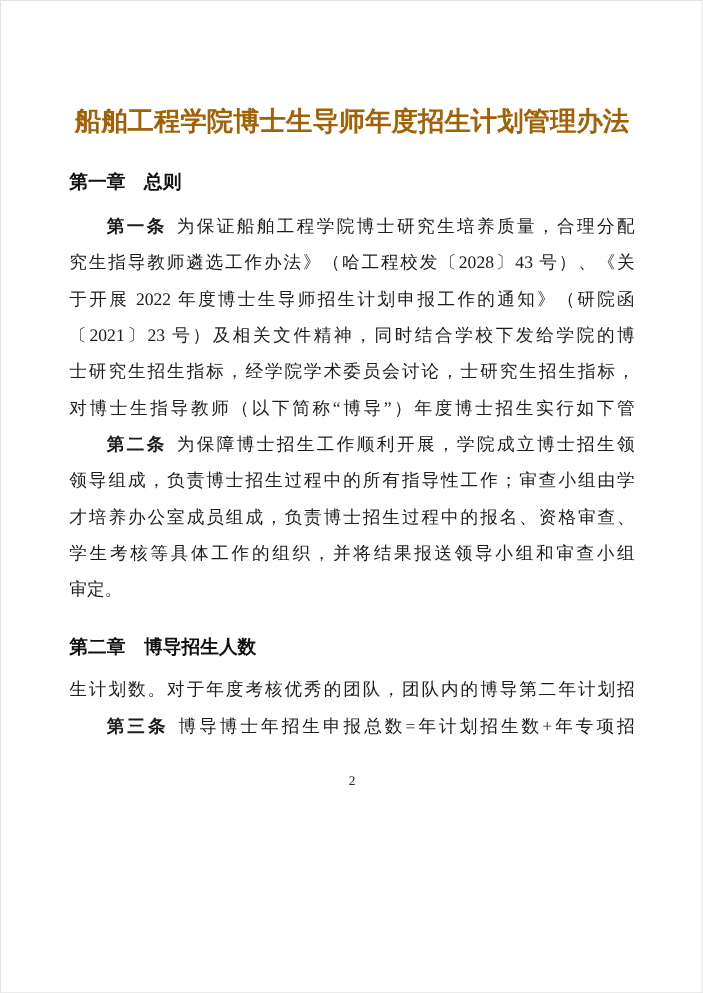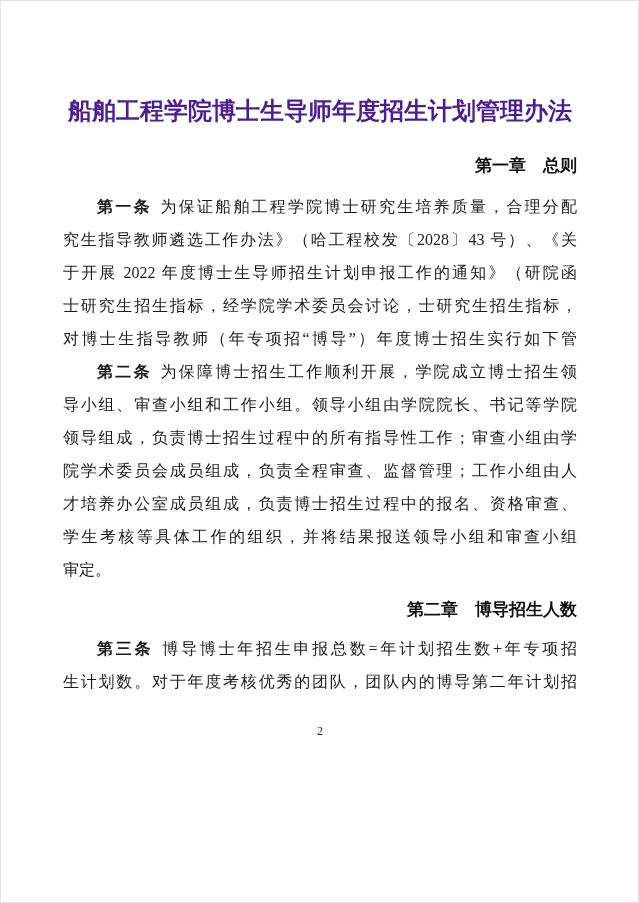--- a/index.html
+++ b/index.html
@@ -27,25 +27,25 @@
     font-weight: bold;
     text-align: center;
     letter-spacing: 0px;
     white-space: nowrap;
   }
   .chapter {
     margin: 0 0 12px 0;
     font-size: 17px;
     line-height: 24px;
     font-weight: bold;
-    text-align: right;
+    text-align: left;
     color: #111111;
   }
   .chapter.second {
-    margin-top: 12px;
+    margin-top: 24px;
     margin-bottom: 10px;
   }
   .para {
     margin: 0;
     font-size: 16px;
   }
   .line {
     height: 33px;
     line-height: 33px;
     text-align: justify;
@@ -68,44 +68,43 @@
     font-size: 12px;
     line-height: 14px;
     color: #222222;
   }
 </style>
 </head>
 <body>
 
 <div class="page">
 
-  <h1 class="doc-title" style="color: #4c1d95;">船舶工程学院博士生导师年度招生计划管理办法</h1>
+  <h1 class="doc-title" style="color: #a16207;">船舶工程学院博士生导师年度招生计划管理办法</h1>
 
   <h2 class="chapter">第一章　总则</h2>
 
   <div class="para">
     <div class="line full indent"><span class="lead">第一条</span><span>为保证船舶工程学院博士研究生培养质量，合理分配</span></div>
     <div class="line full">究生指导教师遴选工作办法》（哈工程校发〔2028〕43 号）、《关</div>
     <div class="line full">于开展 2022 年度博士生导师招生计划申报工作的通知》（研院函</div>
+    <div class="line full">〔2021〕23 号）及相关文件精神，同时结合学校下发给学院的博</div>
     <div class="line full">士研究生招生指标，经学院学术委员会讨论，士研究生招生指标，</div>
-    <div class="line full">对博士生指导教师（年专项招“博导”）年度博士招生实行如下管</div>
+    <div class="line full">对博士生指导教师（以下简称“博导”）年度博士招生实行如下管</div>
   </div>
 
   <div class="para">
     <div class="line full indent"><span class="lead">第二条</span><span>为保障博士招生工作顺利开展，学院成立博士招生领</span></div>
-    <div class="line full">导小组、审查小组和工作小组。领导小组由学院院长、书记等学院</div>
     <div class="line full">领导组成，负责博士招生过程中的所有指导性工作；审查小组由学</div>
-    <div class="line full">院学术委员会成员组成，负责全程审查、监督管理；工作小组由人</div>
     <div class="line full">才培养办公室成员组成，负责博士招生过程中的报名、资格审查、</div>
     <div class="line full">学生考核等具体工作的组织，并将结果报送领导小组和审查小组</div>
     <div class="line end">审定。</div>
   </div>
 
   <h2 class="chapter second">第二章　博导招生人数</h2>
 
   <div class="para">
+    <div class="line full">生计划数。对于年度考核优秀的团队，团队内的博导第二年计划招</div>
     <div class="line full indent"><span class="lead">第三条</span><span>博导博士年招生申报总数=年计划招生数+年专项招</span></div>
-    <div class="line full">生计划数。对于年度考核优秀的团队，团队内的博导第二年计划招</div>
   </div>
 
   <div class="page-number">2</div>
 
 </div>
 
 </body></html>

